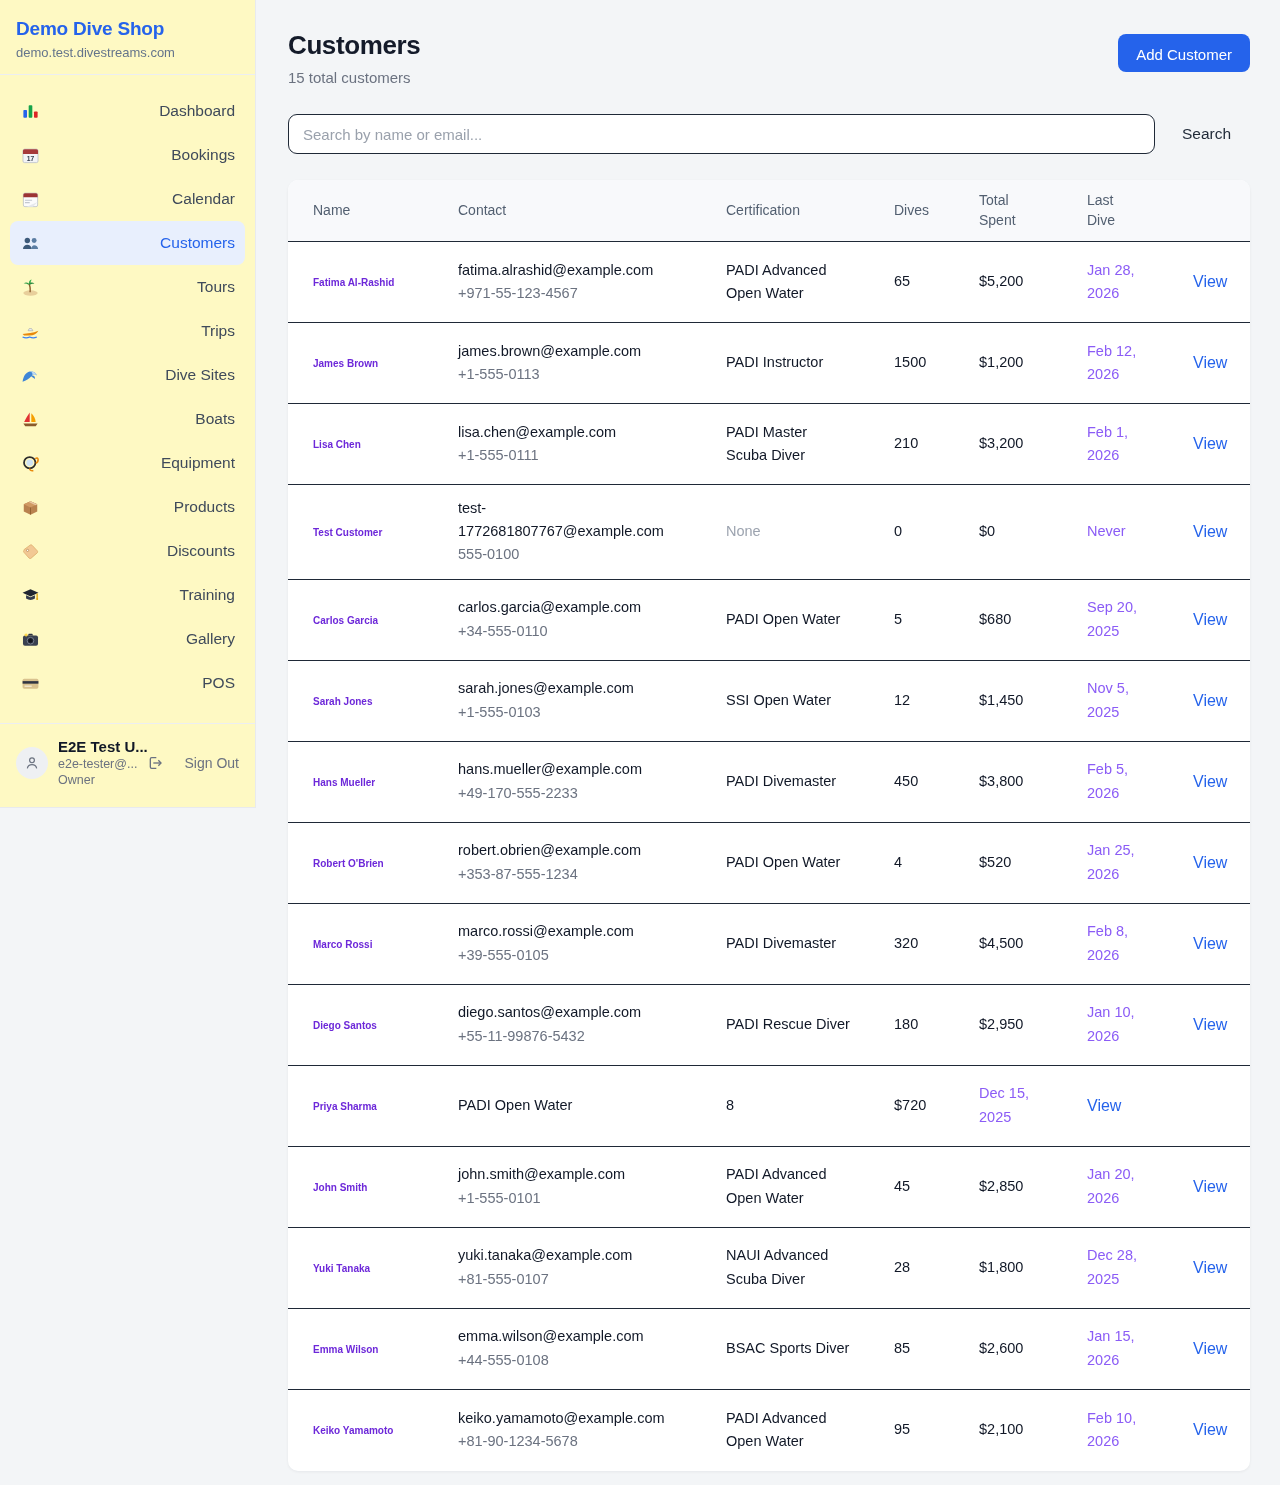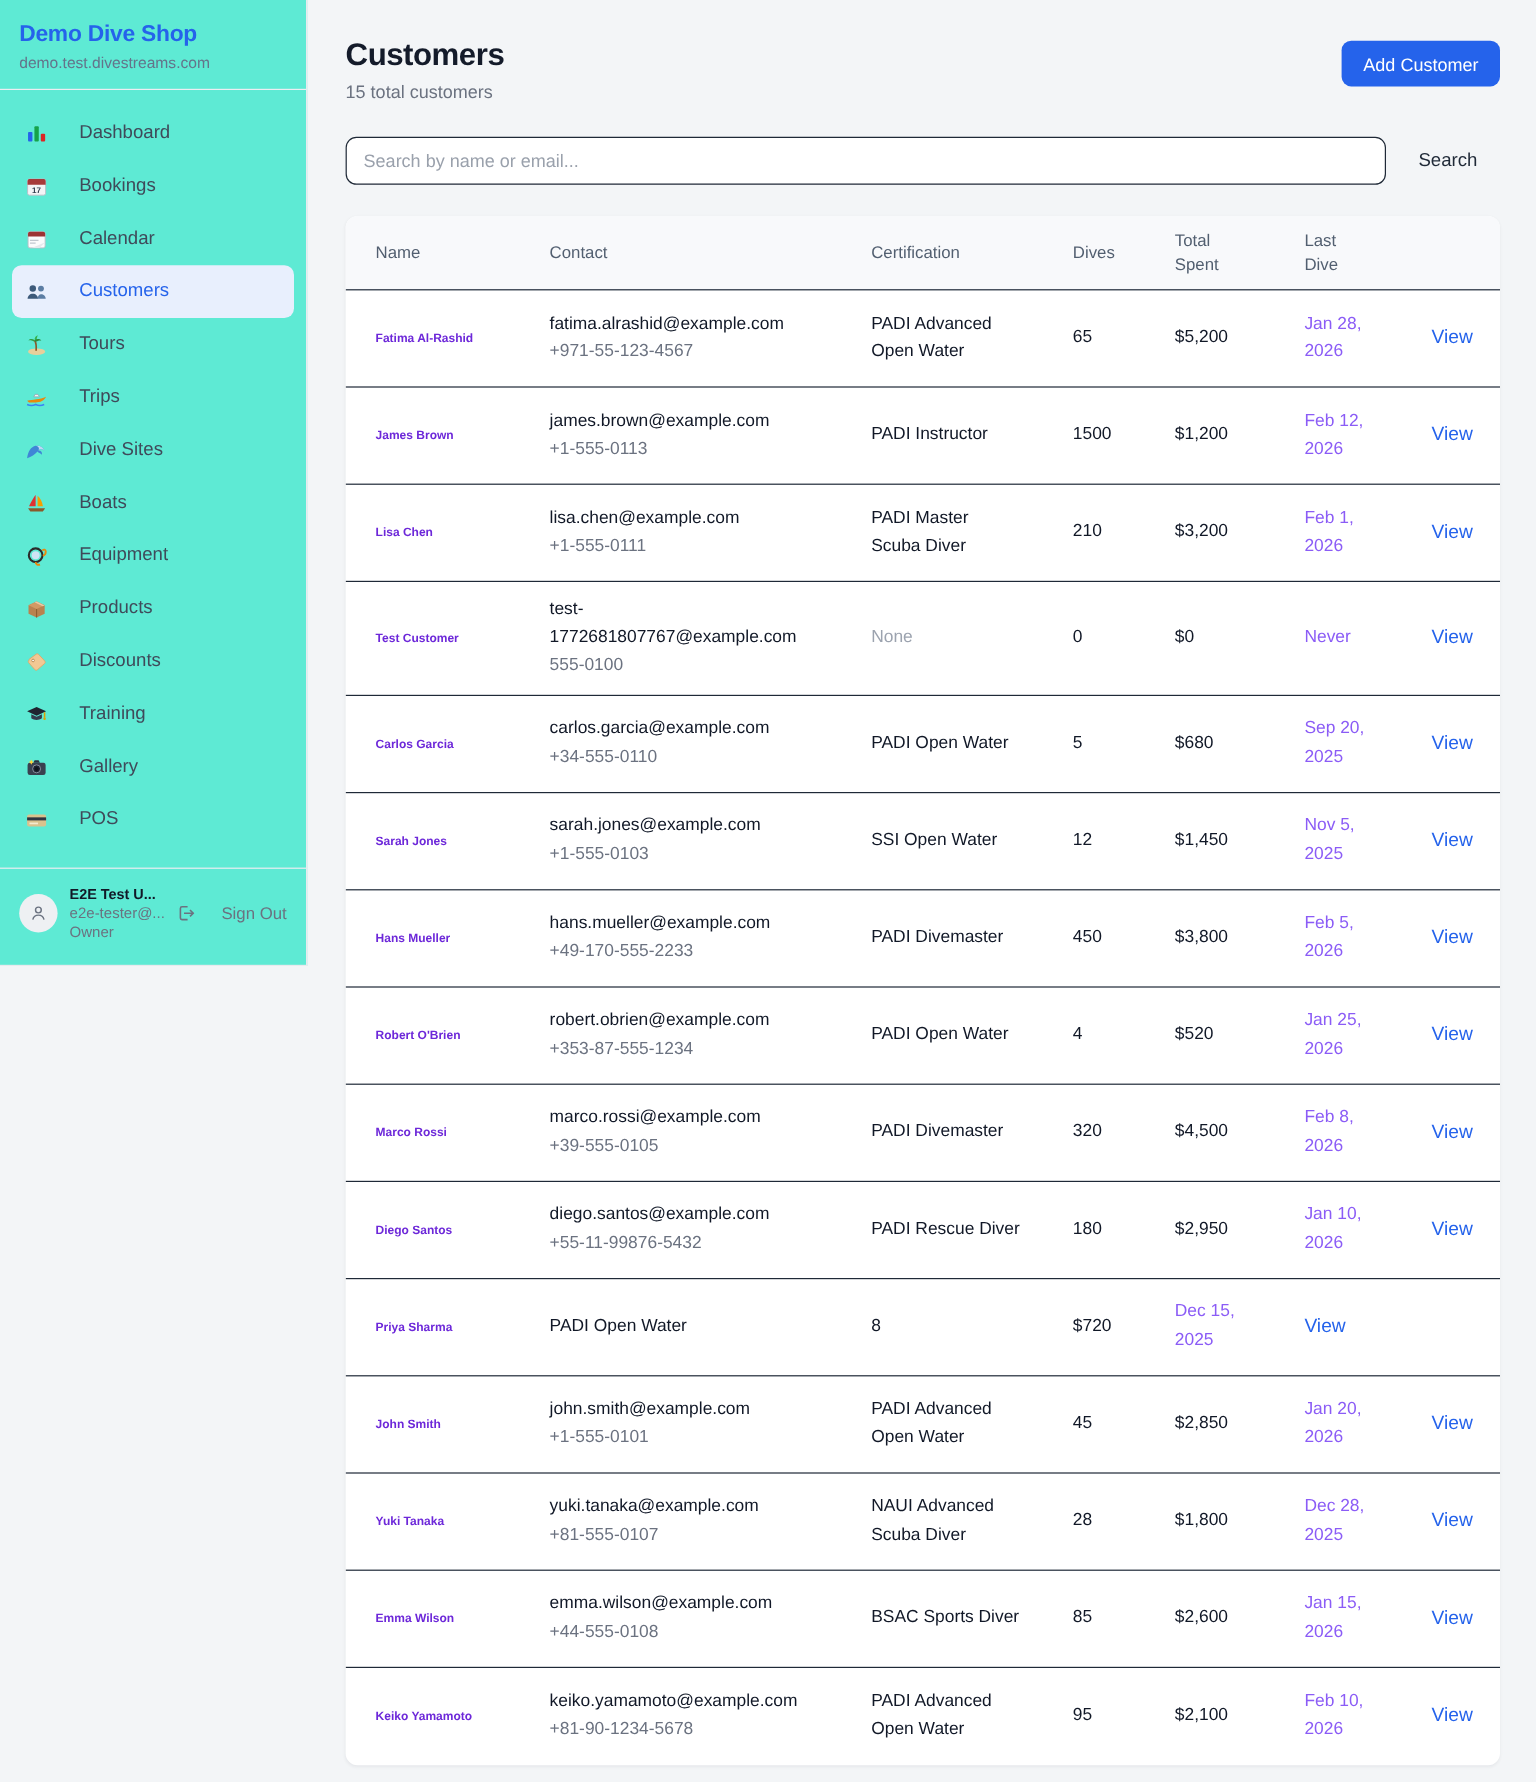--- a/index.html
+++ b/index.html
@@ -1,34 +1,34 @@
 <!DOCTYPE html>
 <html><head>
 <meta charset="utf-8">
 <style>
   * { margin:0; padding:0; box-sizing:border-box; }
   html,body { width:1280px; min-height:1485px; background:#f3f5f7; font-family:"Liberation Sans", sans-serif; color:#111827; }
   .app { display:flex; width:1280px; align-items:flex-start; }
 
   
-  .sidebar { width:256px; background:#5eead4; border-right:1px solid #e8eaee; border-bottom:1px solid #e8eaee; flex:none; }
+  .sidebar { width:256px; background:#fef9c3; border-right:1px solid #e8eaee; border-bottom:1px solid #e8eaee; flex:none; }
   .side-head { padding:18px 16px 14px 16px; border-bottom:1px solid #eceef2; }
   .shop-name { font-size:19px; font-weight:700; color:#2563eb; letter-spacing:-0.2px; }
   .shop-domain { font-size:13px; color:#64748b; margin-top:5px; }
   .nav { padding:14px 10px 10px 10px; }
-  .nav-item { display:flex; align-items:center; gap:26px; height:44px; padding:0 10px; border-radius:8px; cursor:pointer; text-decoration:none; }
+  .nav-item { display:flex; align-items:center; gap:12px; height:44px; padding:0 10px; border-radius:8px; cursor:pointer; text-decoration:none;justify-content:space-between; }
   .nav-item .lbl { font-size:15.5px; color:#3f4a5a; }
   .nav-item.active { background:#e8effd; }
   .nav-item.active .lbl { color:#2563eb; font-weight:500; }
   .ico { width:20px; height:20px; display:inline-flex; align-items:center; justify-content:center; flex:none; }
   .ico svg { width:19px; height:19px; display:block; }
   .side-user { border-top:1px solid #eceef2; margin-top:8px; padding:14px 16px 20px 16px; display:flex; align-items:center; gap:10px; }
   .avatar { width:32px; height:32px; border-radius:50%; background:#eef0f3; display:flex; align-items:center; justify-content:center; flex:none; }
   .uinfo { flex:1; min-width:0; }
-  .uname { font-size:12px; font-weight:700; color:#111827; white-space:nowrap; }
+  .uname { font-size:15px; font-weight:700; color:#111827; white-space:nowrap; }
   .uemail,.urole { font-size:12.5px; color:#6b7280; margin-top:2px; white-space:nowrap; }
   .signout { display:flex; align-items:center; gap:22px; color:#6b7280; font-size:14px; cursor:pointer; background:none; border:none; font-family:inherit; flex:none; }
 
   
   .main { flex:1; padding:30px 30px 25px 32px; min-width:0; }
   .page-head { display:flex; align-items:flex-start; justify-content:space-between; }
   .page-title { font-size:26px; font-weight:700; color:#141b2a; letter-spacing:-0.4px; }
   .page-sub { font-size:15px; color:#6b7280; margin-top:8px; }
   .btn-primary { background:#2563eb; color:#fff; border:none; border-radius:8px; height:38px; padding:12px 18px; font-size:15px; font-weight:500; font-family:inherit; cursor:pointer; margin-top:4px; }
 

